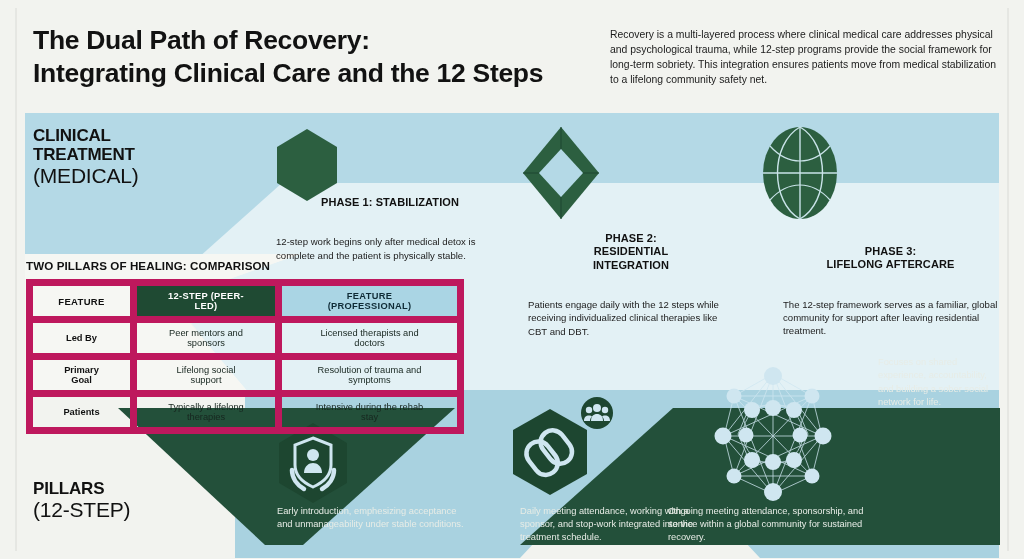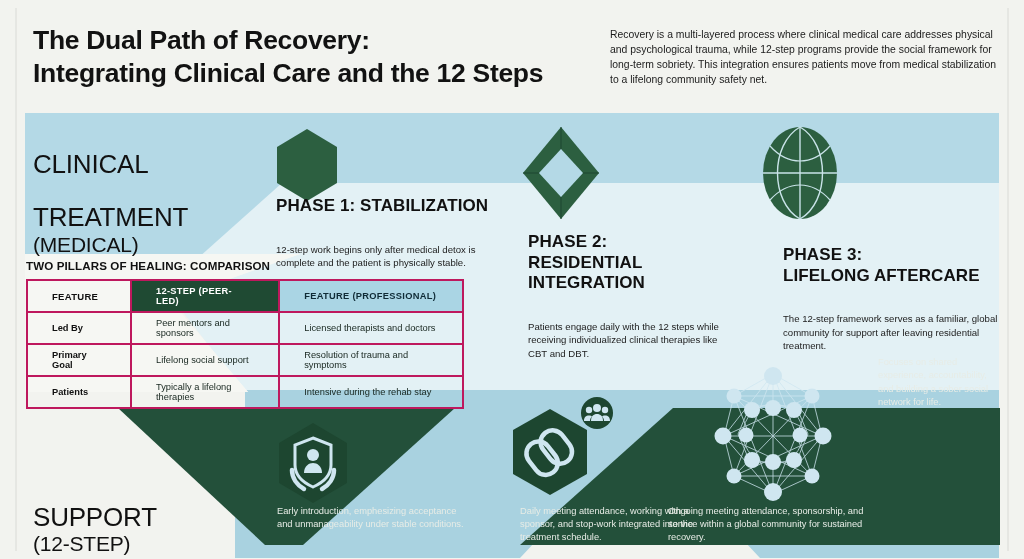--- a/index.html
+++ b/index.html
@@ -26,44 +26,44 @@
     position: absolute; left: 610px; top: 27px; width: 392px;
     font-size: 10.4px; color: #1b1b1b; line-height: 1.45;
   }
 
   
   .band-label {
     position: absolute; color: #111; line-height: 1.13;
   }
   #clinical-label { left: 33px; top: 126px; }
   #peer-label     { left: 33px; top: 479px; }
-  .band-label .big  { font-size: 26px; font-weight: normal; display:block; letter-spacing:-0.2px;margin-top:24px;}
+  .band-label .big  { font-size: 17px; font-weight: bold; display:block; letter-spacing:-0.2px;}
   .band-label .sub  { font-size: 21px; font-weight: normal; display:block; letter-spacing:-0.2px;}
 
   
   .phase { position: absolute; }
   .phase h3 {
-    font-size: 17px; font-weight: bold; color: #111;
-    line-height: 1.22; margin-bottom: 3px; letter-spacing: 0.1px;
+    font-size: 11px; font-weight: bold; color: #111;
+    line-height: 1.22; margin-bottom: 3px; letter-spacing: 0.1px; text-align: center;
   }
   .phase p { font-size: 9.6px; color: #1c1c1c; line-height: 1.38; margin-top: 26px; }
   #phase1 { left: 276px; top: 196px; width: 228px; }
   #phase2 { left: 528px; top: 232px; width: 206px; }
   #phase3 { left: 783px; top: 245px; width: 215px; }
 
   
   #table-wrap { position: absolute; left: 26px; top: 259px; width: 440px; }
   #table-title {
     font-size: 11.6px; font-weight: bold; color: #111;
     margin-bottom: 7px; letter-spacing: 0.1px;
   }
   table { border-collapse: collapse; width: 438px; background: transparent; }
   th, td {
-    border: 2px solid #be185d; padding: 5px 24px;
-    font-size: 9.3px; color: #17261f; text-align: left;
+    border: 7px solid #be185d; padding: 5px 24px;
+    font-size: 9.3px; color: #17261f; text-align: center;
     height: 21px; vertical-align: middle;
   }
   th.feat { background: transparent; font-weight: bold; font-size: 9.5px; width: 104px;
             color:#111; letter-spacing:.3px;}
   th.twelve { background: #1f4a33; color: #fff; font-weight: bold; letter-spacing:.3px;}
   th.clin   { background: #aad5e4; color: #0f2b36; font-weight: bold; letter-spacing:.3px;}
   td.rowlab { font-weight: bold; color: #111; }
   td { background: transparent; }
 
   
@@ -133,21 +133,21 @@
   </div>
   <div class="intro">Recovery is a multi-layered process where clinical medical care addresses physical and psychological trauma, while 12-step programs provide the social framework for long-term sobriety. This integration ensures patients move from medical stabilization to a lifelong community safety net.</div>
 
   <div class="band-label" id="clinical-label">
     <span class="big">CLINICAL</span>
     <span class="big">TREATMENT</span>
     <span class="sub">(MEDICAL)</span>
   </div>
 
   <div class="band-label" id="peer-label">
-    <span class="big">SUPPORT</span>
+    <span class="big">PILLARS</span>
     <span class="sub">(12-STEP)</span>
   </div>
 
   <svg class="icon-abs" id="ico-hex1" width="62" height="74" viewBox="0 0 62 74">
     <polygon points="31,1 61,19 61,55 31,73 1,55 1,19" fill="#2c5f40"></polygon>
   </svg>
 
   <svg class="icon-abs" id="ico-dia" width="80" height="96" viewBox="0 0 80 96">
     <polygon points="40,2 78,48 40,94 2,48" fill="#2c5f40"></polygon>
     <polygon points="40,24 62,48 40,72 18,48" fill="#b4d9e6"></polygon>

